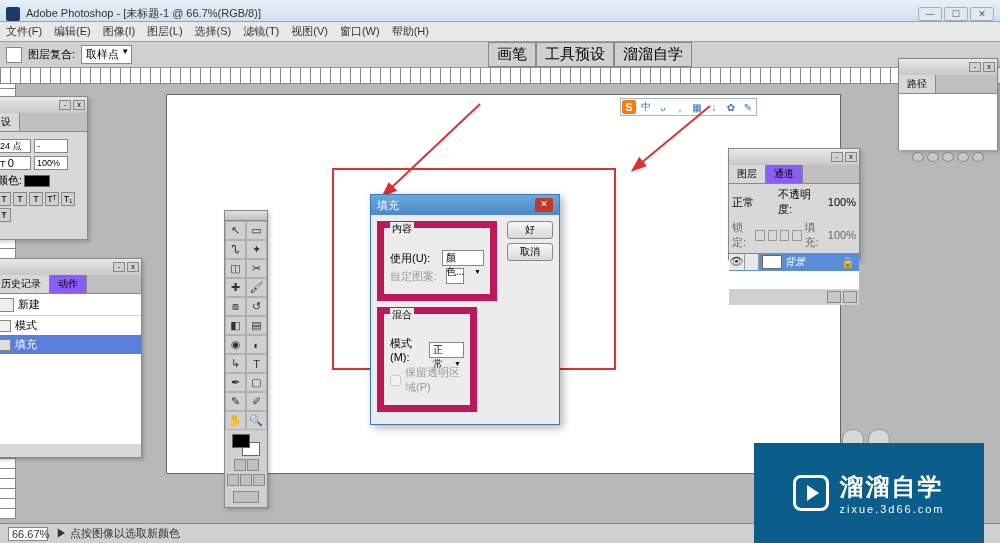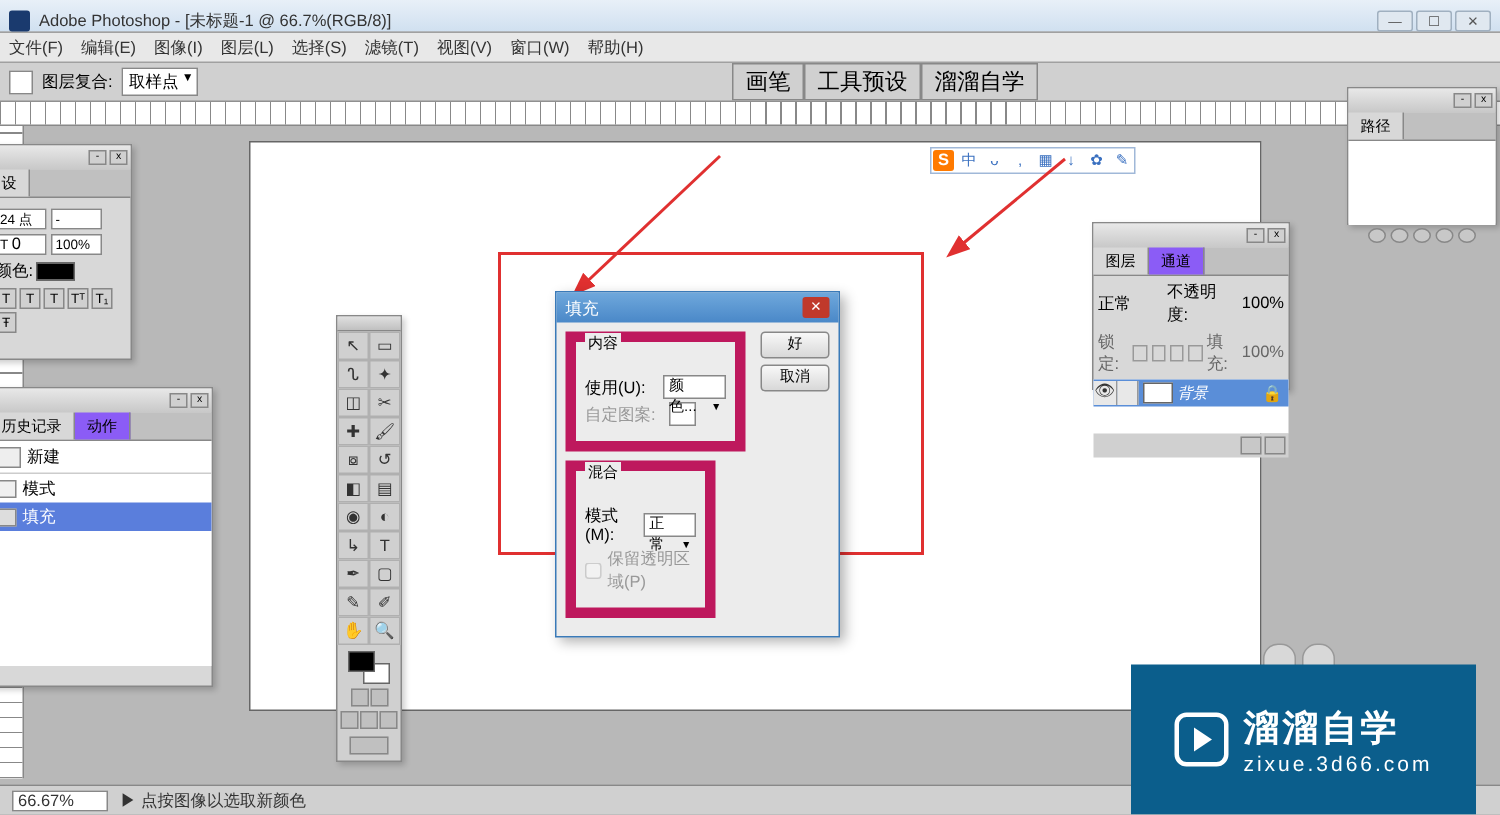--- a/index.html
+++ b/index.html
@@ -118,28 +118,28 @@
 
 
 .highlight { position:absolute; top:168px; left:332px; width:284px; height:202px; border:2px solid #E03030; pointer-events:none;}
 
 
 .arrow { position:absolute; pointer-events:none;}
 .arrow svg { overflow:visible;}
 
 
 .status { position:absolute; bottom:0; left:0; right:0; height:20px; background:#D0D0D0; border-top:1px solid #888; display:flex; align-items:center; padding:0 8px; gap:8px; font-size:10px; color:#333;}
-.status .zoom { width:64px; background:#fff; border:1px solid #888; padding:0 3px; height:14px; line-height:12px;}
+.status .zoom { width:40px; background:#fff; border:1px solid #888; padding:0 3px; height:14px; line-height:12px;}
 
 
 .watermark { position:absolute; bottom:0; right:16px; width:230px; height:100px; background:#0B5E8C; color:#fff; display:flex; align-items:center; justify-content:center; gap:10px;}
 .watermark .play { width:36px; height:36px; border:3px solid #fff; border-radius:8px; display:flex; align-items:center; justify-content:center;}
 .watermark .play::before { content:""; border-left:12px solid #fff; border-top:8px solid transparent; border-bottom:8px solid transparent; margin-left:3px;}
 .watermark .big { font-size:24px; font-weight:bold; letter-spacing:2px;}
-.watermark .small { font-size:14px; letter-spacing:2px;}
+.watermark .small { font-size:11px; letter-spacing:2px;}
 .tabs-hands { position:absolute; bottom:98px; right:110px; display:flex; gap:4px;}
 .hand { width:22px; height:16px; border-radius:10px 10px 0 0; background:#D8D8D8; border:1px solid #999;}
 
 </style>
 </head>
 <body>
 
 <div class="titlebar">
   <div class="icon"></div>
   <div class="title">

